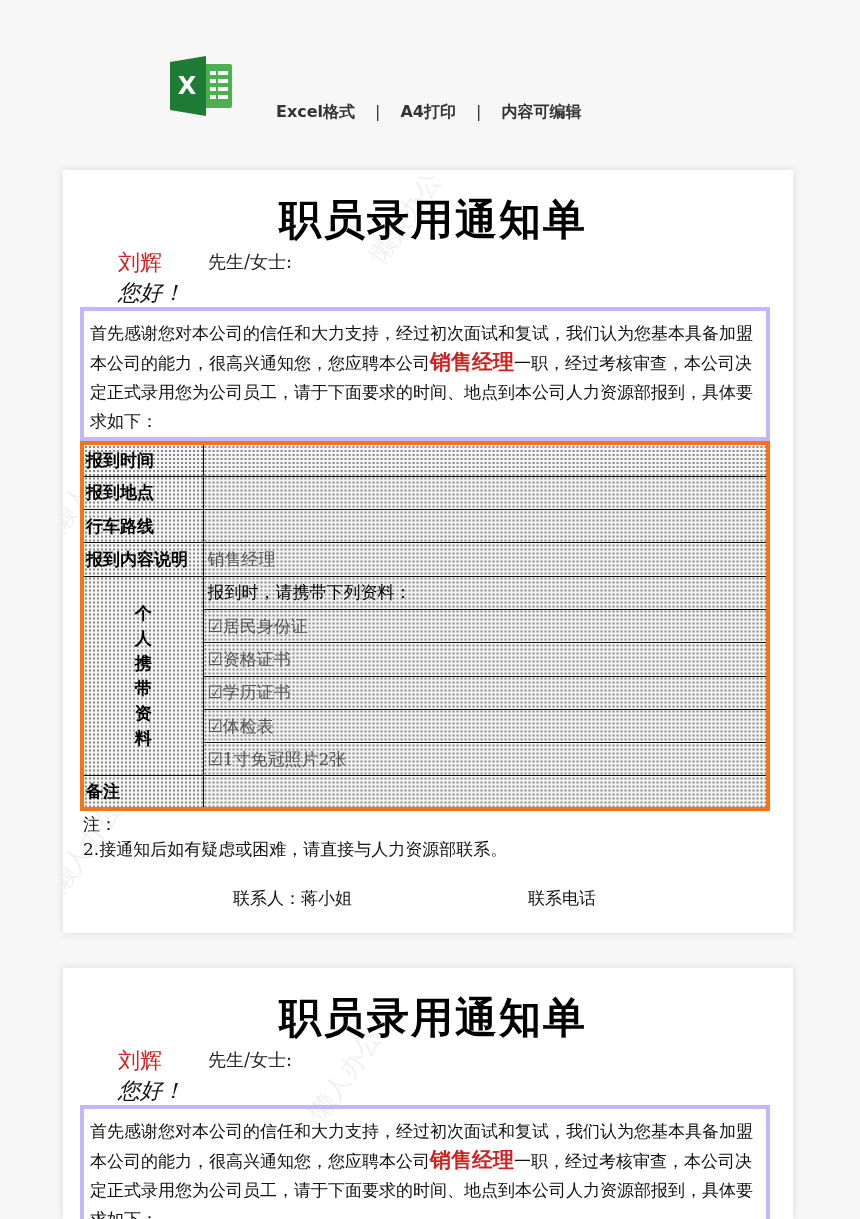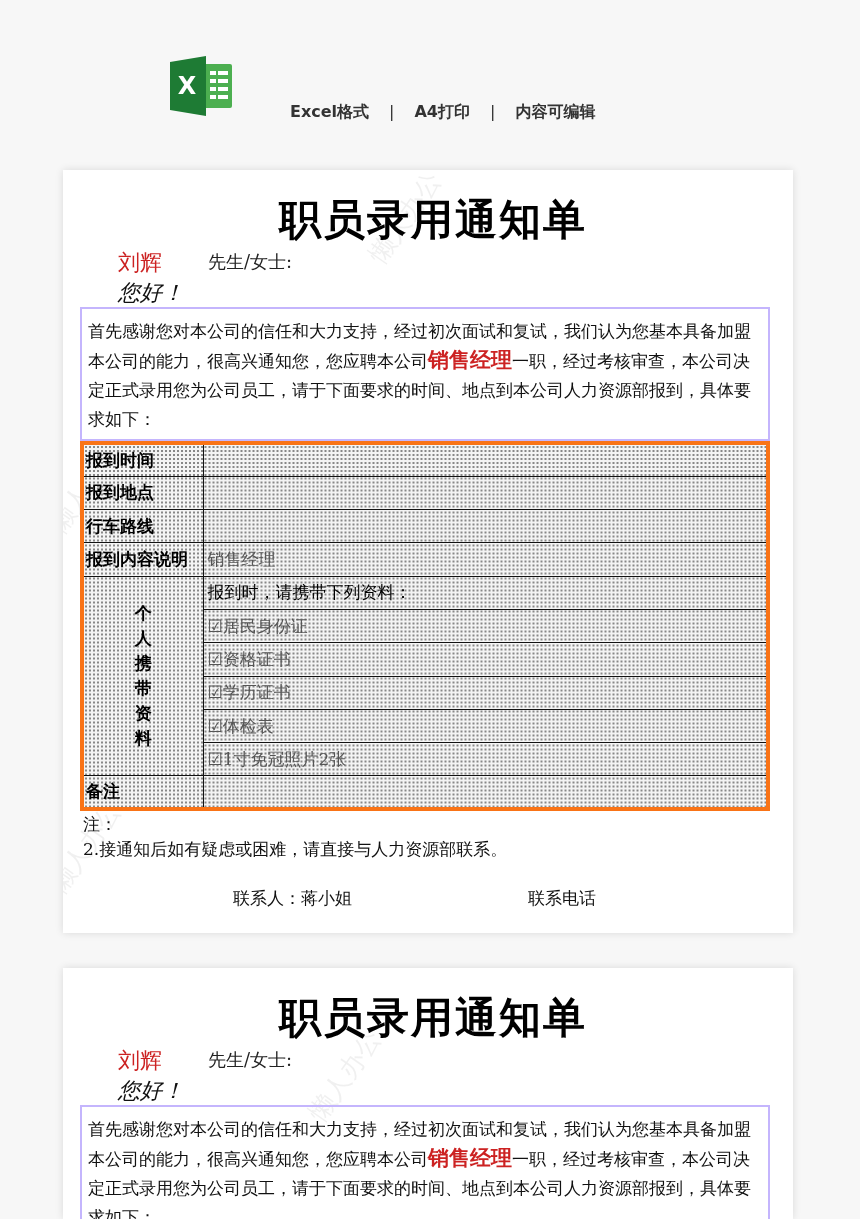--- a/index.html
+++ b/index.html
@@ -14,21 +14,21 @@
     .banner { position: absolute; left: 0; top: 0; width: 860px; height: 160px; }
     .xl-icon { position: absolute; left: 170px; top: 56px; width: 64px; height: 60px; }
     .banner-title {
       position: absolute; left: 276px; top: 52px;
       font-family: "DejaVu Sans", "Liberation Sans", sans-serif;
       font-weight: bold; font-size: 30px; color: #2e8b3a; letter-spacing: 1px;
     }
     .banner-tags {
       position: absolute; left: 276px; top: 102px;
       font-family: "DejaVu Sans", "Liberation Sans", sans-serif;
-      font-weight: bold; font-size: 16px; color: #333; white-space: nowrap; margin-left: 14px;
+      font-weight: bold; font-size: 16px; color: #333; white-space: nowrap;
     }
     .banner-tags .sep { display: inline-block; margin: 0 20px; font-weight: normal; }
 
     
     .sheet {
       position: absolute; left: 63px; width: 730px; background: #fff;
       box-shadow: 0 0 8px rgba(0,0,0,0.12);
       overflow: hidden;
     }
     .sheet-1 { top: 170px; height: 763px; }
@@ -43,21 +43,21 @@
     .recipient-name {
       position: absolute; left: 55px; top: 78px;
       font-size: 22px; color: #cc2222;
       font-family: "DejaVu Sans", "Liberation Sans", sans-serif;
     }
     .salutation-suffix { position: absolute; left: 145px; top: 80px; font-size: 18px; color: #222; text-align: right; }
     .greeting { position: absolute; left: 55px; top: 108px; font-size: 22px; color: #111; font-style: italic; }
 
     .intro-box {
       position: absolute; left: 17px; top: 137px; width: 690px; height: 134px;
-      border: 2px solid #c4b5fd; padding: 8px 6px 0 6px;
+      border: 4px solid #c4b5fd; padding: 8px 6px 0 6px;
       font-size: 17px; line-height: 29px; color: #111;
     }
     .intro-box .highlight {
       color: #cc2222; font-weight: bold; font-size: 21px;
       font-family: "DejaVu Sans", "Liberation Sans", sans-serif;
     }
 
     
     .info-table {
       position: absolute; left: 17px; top: 271px; width: 690px;

